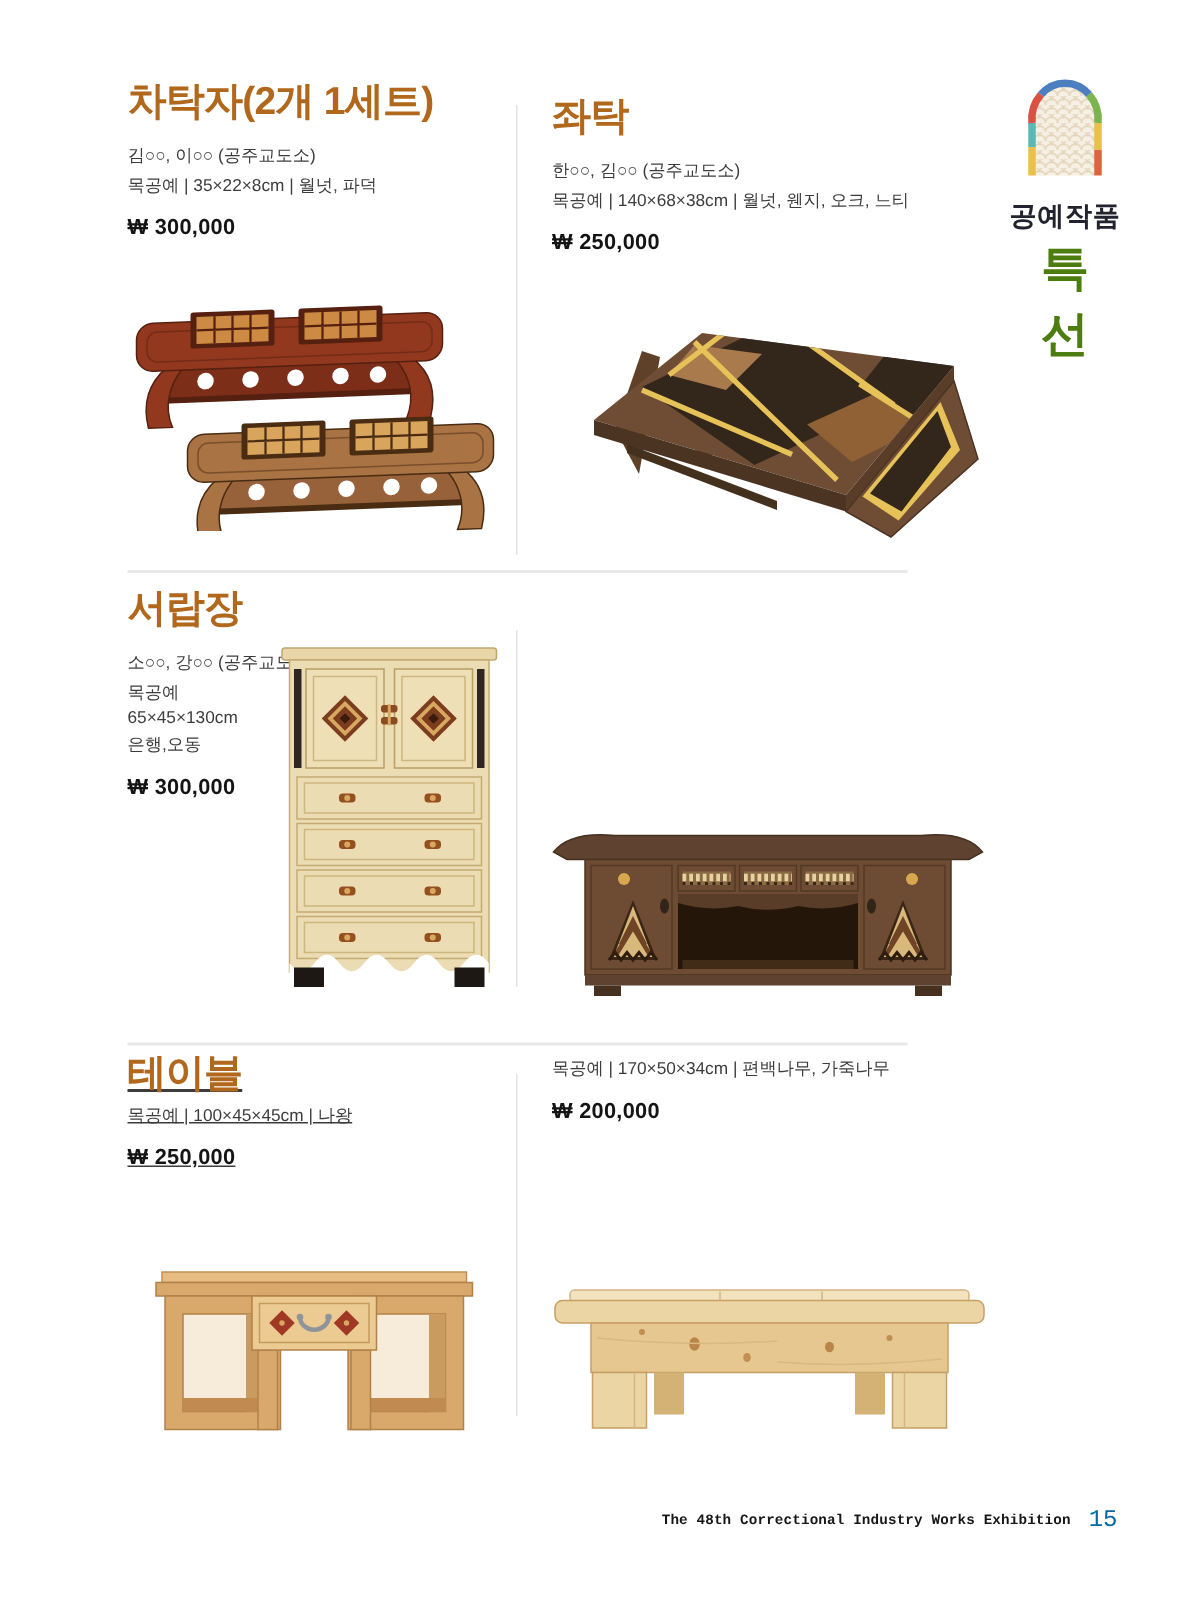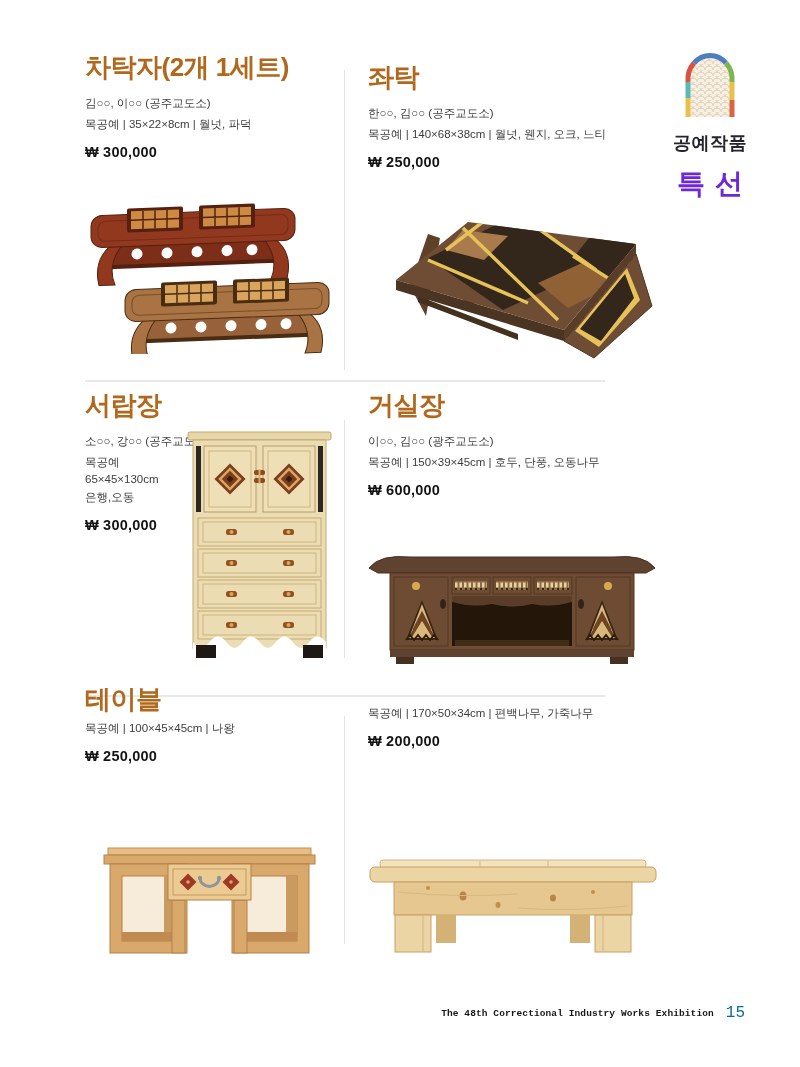--- a/index.html
+++ b/index.html
@@ -9,22 +9,22 @@
   .title{margin:0;font-size:26px;font-weight:800;color:#b1681c;letter-spacing:-0.5px;line-height:1.2;}
   .artists{margin:13px 0 0;font-size:11.5px;color:#3c3c3c;white-space:nowrap;}
   .spec{margin:5px 0 0;font-size:11.5px;color:#3c3c3c;white-space:pre-line;line-height:1.5;}
   .price{margin:11px 0 0;font-size:14.5px;font-weight:bold;color:#141414;letter-spacing:0.2px;}
   .img{position:absolute;}
   .img svg{display:block;width:100%;height:100%;}
   .hdivider{position:absolute;left:85px;width:520px;height:2px;background:#e8e8e8;}
   .vdivider{position:absolute;width:1px;background:#e3e3e3;}
   .badge{position:absolute;left:664px;top:46px;width:92px;text-align:center;}
   .badge-cat{margin-top:7px;font-size:18px;font-weight:bold;color:#23232f;letter-spacing:0.5px;}
-  .badge-award{margin-top:10px;font-family:"Liberation Serif","DejaVu Serif",serif;font-size:28px;
-               font-weight:600;color:#6d28d9;letter-spacing:10px;padding-left:10px;}
+  .badge-award{margin-top:1px;font-family:"Liberation Serif","DejaVu Serif",serif;font-size:32px;
+               font-weight:600;color:#4d7c0f;letter-spacing:10px;padding-left:10px;}
   .footer{position:absolute;top:1004px;right:55px;display:flex;align-items:center;gap:12px;font-family:Liberation Mono, monospace;}
   .footer-text{font-size:9.5px;font-weight:bold;color:#161616;letter-spacing:0.1px;}
   .footer-page{font-size:16px;color:#0369a1;}
 </style>
 </head>
 <body>
 
 <div class="page">
 
   <div class="badge">
@@ -180,26 +180,20 @@
           <circle cx="45.5" cy="106" r="2" fill="#d9a860"></circle>
         <rect x="97" y="103" width="11" height="6" rx="2.5" fill="#94501f"></rect>
           <circle cx="102.5" cy="106" r="2" fill="#d9a860"></circle>
       </g>
       <path d="M7,216 q8.3,11 16.6,0 t16.6,0 t16.6,0 t16.6,0 t16.6,0 t16.6,0 t16.6,0 t16.6,0 V236 H7 Z" fill="#ffffff"></path>
       <rect x="10" y="219" width="20" height="13" fill="#1d1813"></rect>
       <rect x="117" y="219" width="20" height="13" fill="#1d1813"></rect>
     </svg>
   </div>
 
-  <section class="item" style="left:368px;top:390px;width:300px;">
-    <h2 class="title">거실장</h2>
-    <p class="artists">이○○, 김○○ (광주교도소)</p>
-    <p class="spec">목공예 | 150×39×45cm | 호두, 단풍, 오동나무</p>
-    <p class="price">₩ 600,000</p>
-  </section>
   <div class="img" style="left:366px;top:542px;width:292px;height:126px;">
     <svg viewBox="0 0 292 126">
       <defs>
         <g id="tree">
           <polygon points="-16,53 16,53 0,13" fill="#3a2614"></polygon>
           <polygon points="-13,51 13,51 0,17" fill="#d9b87c"></polygon>
           <path d="M-8,43 L0,27 L8,43 M-11,49 L0,31 L11,49" stroke="#6e4424" stroke-width="3" fill="none"></path>
           <path d="M-16,53 l4,-5 l4,5 l4,-5 l4,5 l4,-5 l4,5 l4,-5 l4,5" fill="none" stroke="#2e1d0e" stroke-width="2"></path>
         </g>
         <g id="spk">
@@ -229,21 +223,21 @@
       <rect x="89" y="98" width="114" height="6" fill="#412c18"></rect>
       <rect x="24" y="108" width="244" height="7" fill="#5f4230"></rect>
       <rect x="30" y="115" width="18" height="7" fill="#46301f"></rect>
       <rect x="244" y="115" width="18" height="7" fill="#46301f"></rect>
     </svg>
   </div>
 
   <div class="hdivider" style="top:695px;"></div>
   <div class="vdivider" style="left:344px;top:420px;height:238px;"></div>
 
-  <section class="item" style="left:85px;top:684px;width:260px;">
+  <section class="item" style="left:85px;top:700px;width:260px;text-decoration:underline;">
     <h2 class="title">테이블</h2>
     <p class="spec">목공예 | 100×45×45cm | 나왕</p>
     <p class="price">₩ 250,000</p>
   </section>
   <div class="img" style="left:102px;top:842px;width:215px;height:120px;">
     <svg viewBox="0 0 215 120">
       <rect x="6" y="6" width="203" height="7" fill="#e7bd83" stroke="#bf8f54"></rect>
       <rect x="2" y="13" width="211" height="9" fill="#d9a96b" stroke="#b2814a"></rect>
       <g>
         <rect x="8" y="22" width="77" height="89" fill="#d9a96b" stroke="#b2814a"></rect>

